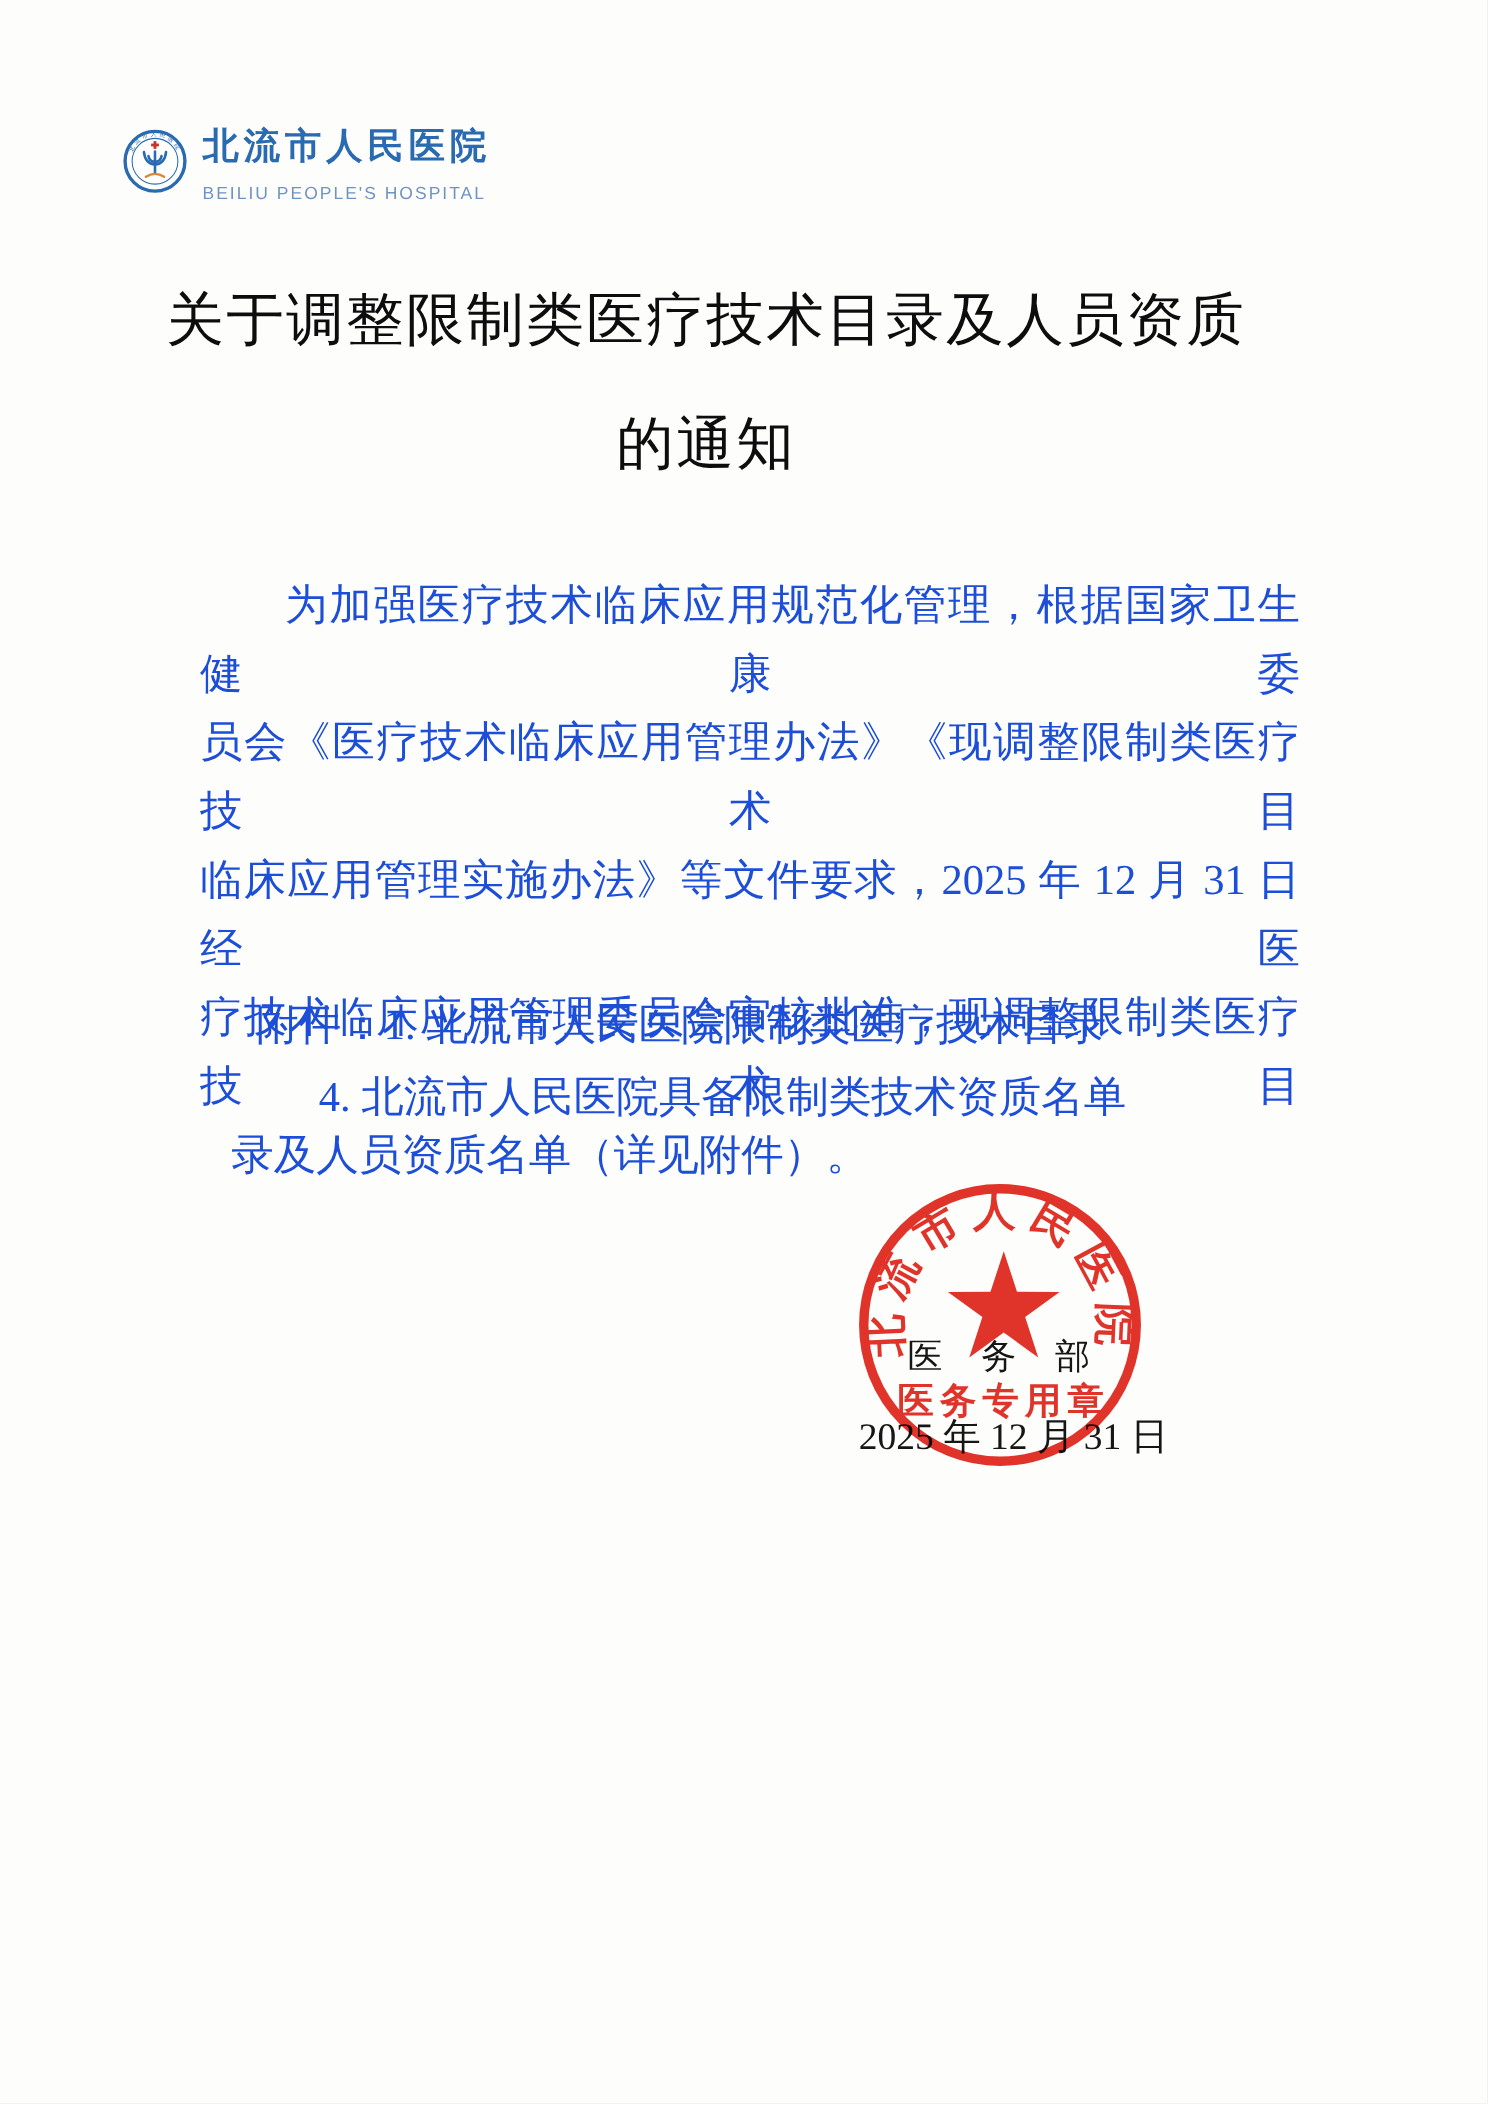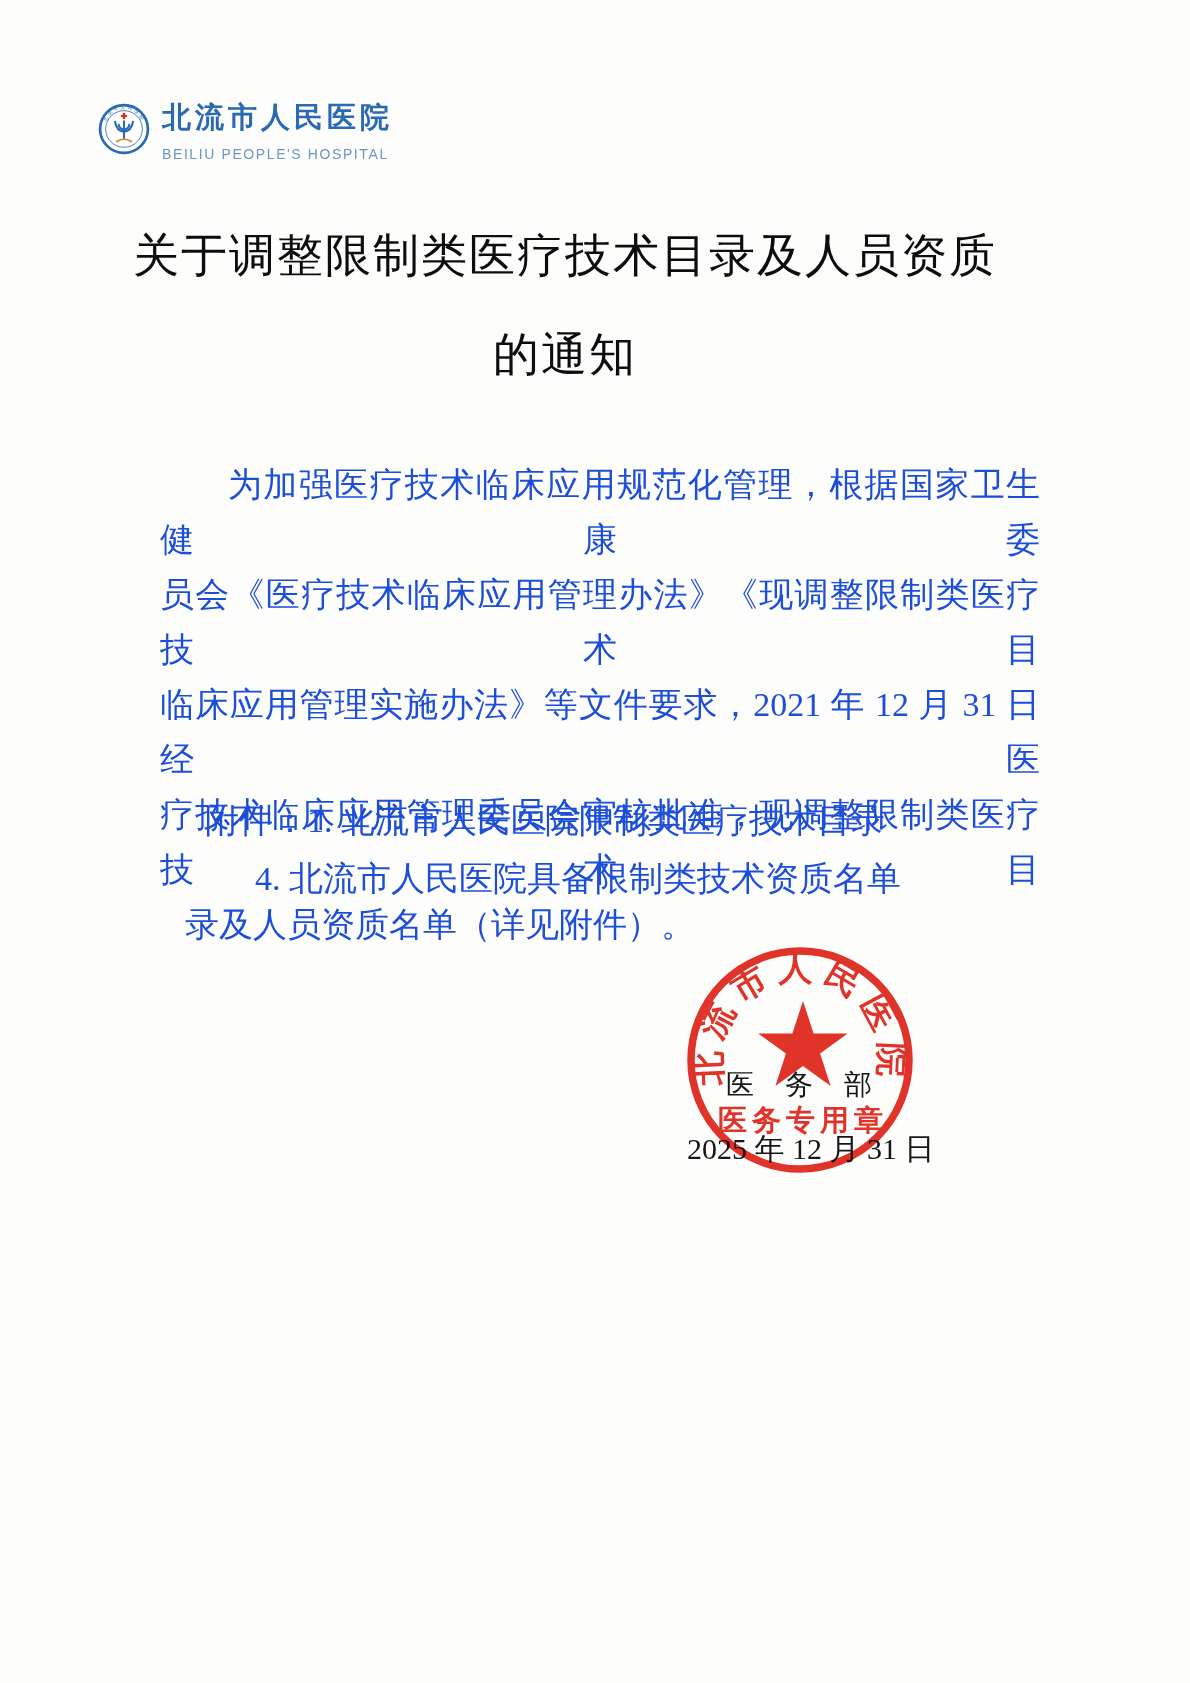--- a/index.html
+++ b/index.html
@@ -100,21 +100,21 @@
   </div>
 
   <div class="doc-title">
     <div>关于调整限制类医疗技术目录及人员资质</div>
     <div>的通知</div>
   </div>
 
   <div class="body-text">
     <div class="jline first">为加强医疗技术临床应用规范化管理，根据国家卫生健康委</div>
     <div class="jline">员会《医疗技术临床应用管理办法》《现调整限制类医疗技术目</div>
-    <div class="jline">临床应用管理实施办法》等文件要求，2021 年 12 月 31 日经医</div>
+    <div class="jline">临床应用管理实施办法》等文件要求，2025 年 12 月 31 日经医</div>
     <div class="jline">疗技术临床应用管理委员会审核批准，现调整限制类医疗技术目</div>
     <div class="jline last">录及人员资质名单（详见附件）。</div>
   </div>
 
   <div class="attachments">
     <div class="attach-line1">附件：1. 北流市人民医院限制类医疗技术目录</div>
     <div class="attach-line2">4. 北流市人民医院具备限制类技术资质名单</div>
   </div>
 
   <div class="dept">医 务 部</div>

